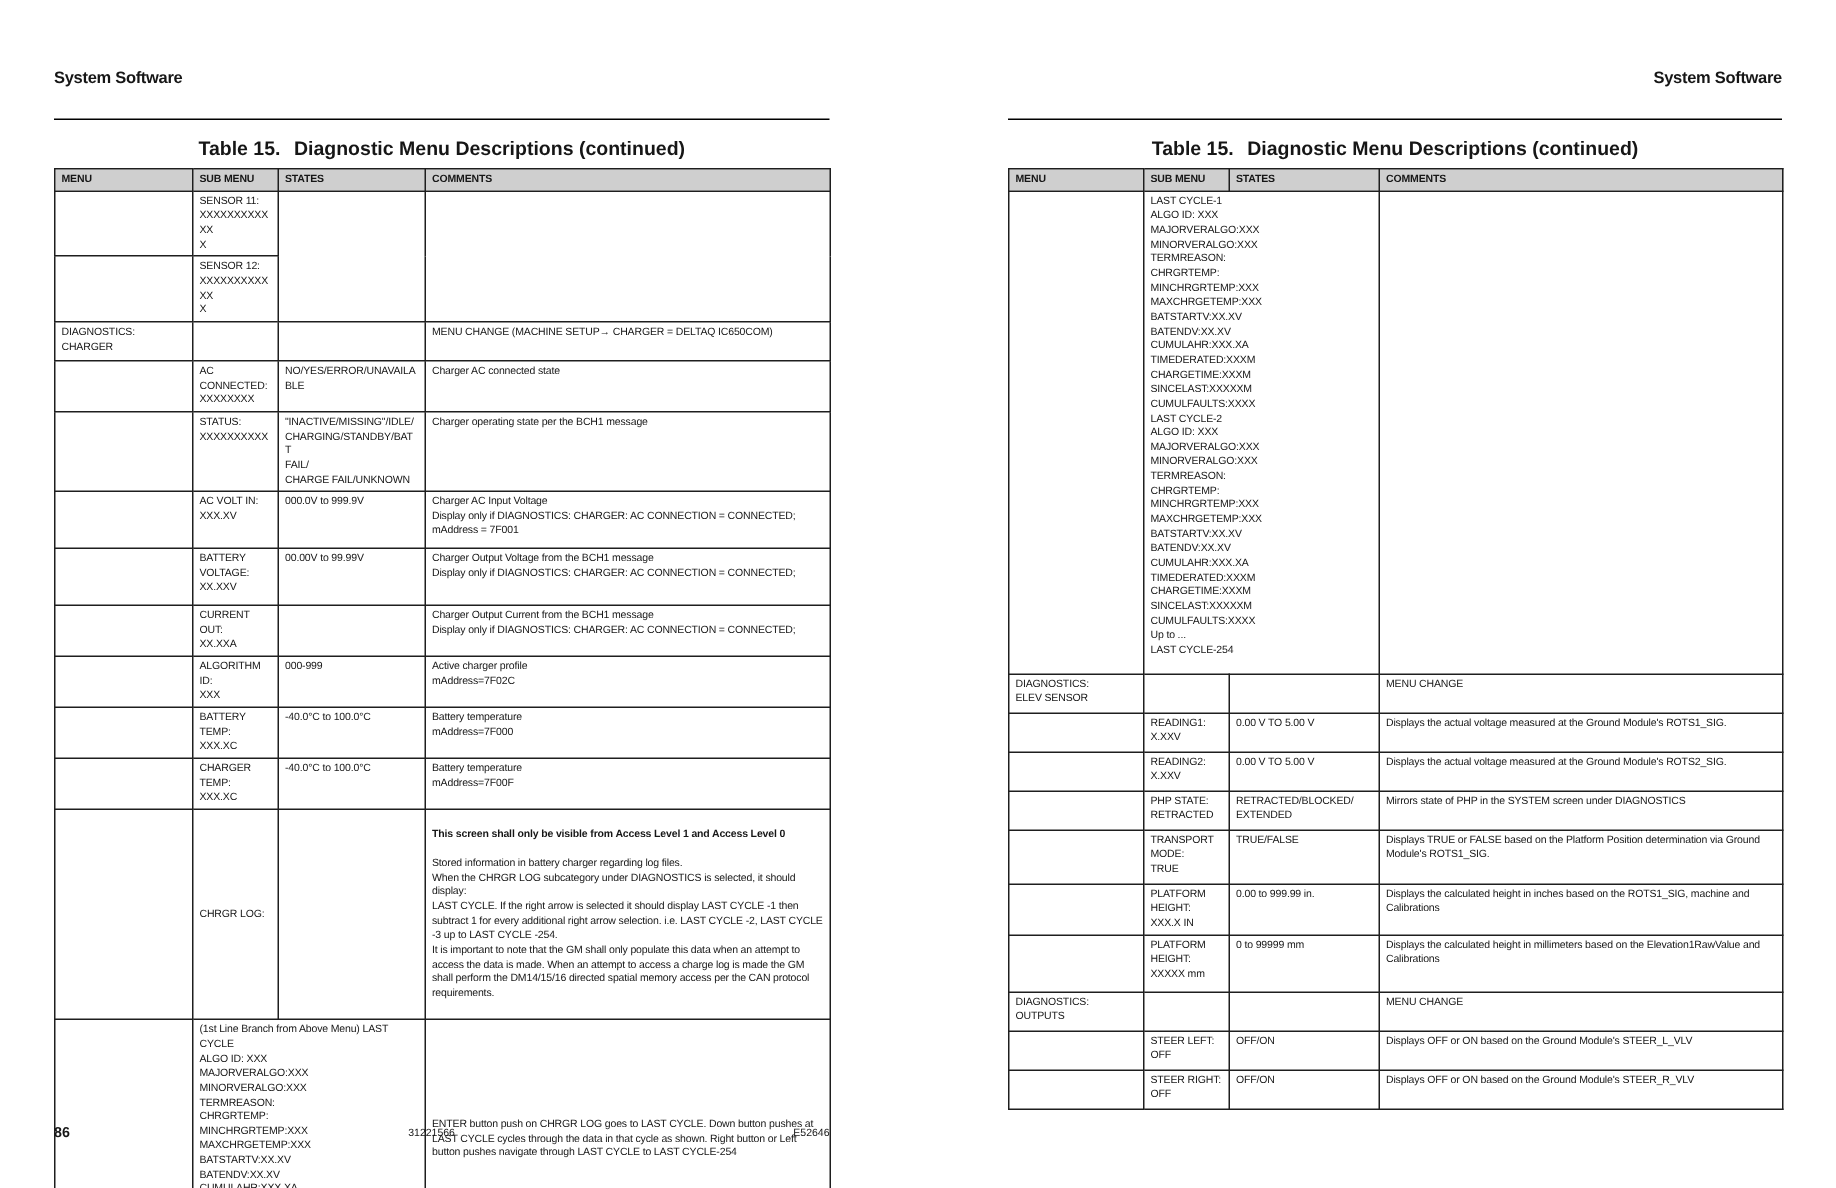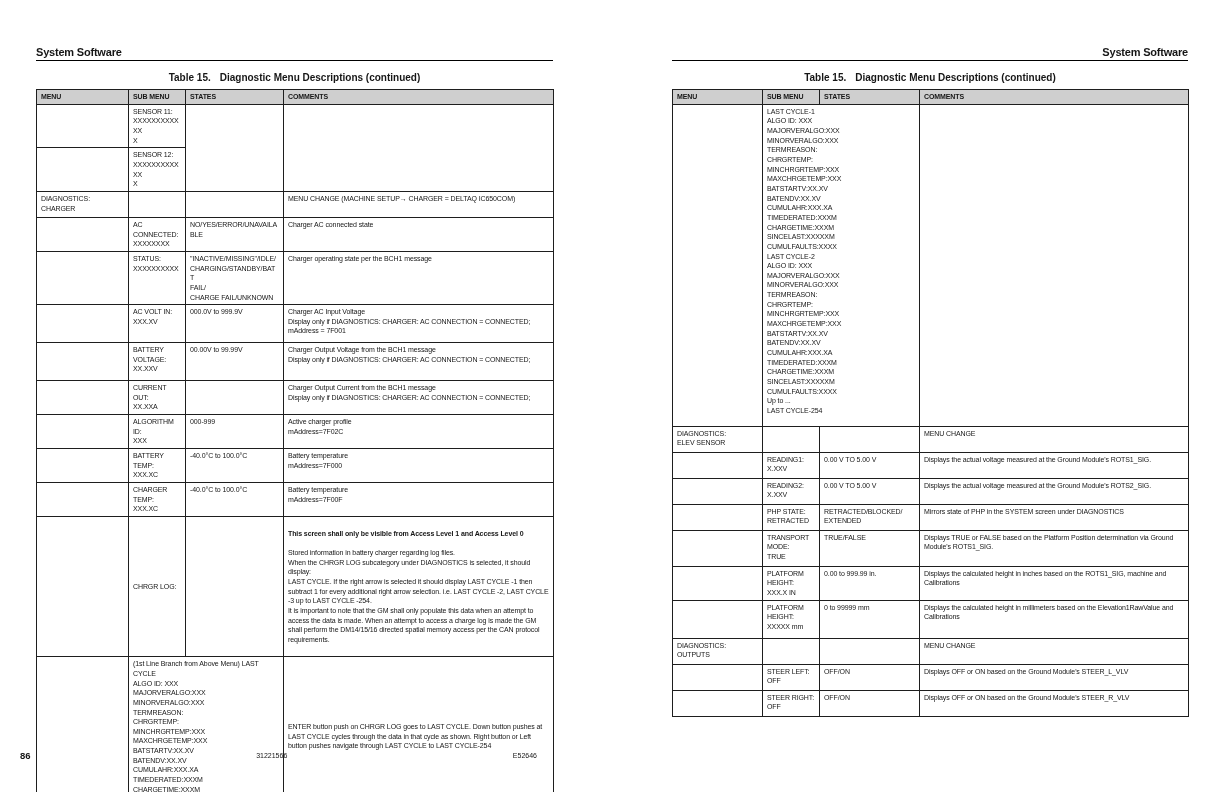--- a/index.html
+++ b/index.html
@@ -11,26 +11,26 @@
     color: #161616;
   }
   .canvas { position: relative; width: 1224px; height: 792px; background: #fff; overflow: hidden; }
 
   .page { position: absolute; top: 46px; }
   .page-l { left: 36px;  width: 517px; }
   .page-r { left: 672px; width: 516px; }
 
   .page-header {
     font-size: 11px; font-weight: bold; letter-spacing: -0.2px;
-    padding-bottom: 2px; border-bottom: 1.6px solid #000;
+    padding-bottom: 21px; border-bottom: 1.6px solid #000;
   }
   .hdr-left  { text-align: left; }
   .hdr-right { text-align: right; }
 
-  .caption { text-align: center; font-weight: bold; font-size: 10px; margin-top: 11px; margin-bottom: 6px; }
+  .caption { text-align: center; font-weight: bold; font-size: 13px; margin-top: 11px; margin-bottom: 6px; }
   .cap-label { margin-right: 9px; }
 
   table {
     border-collapse: collapse; width: 100%; table-layout: fixed;
     font-size: 7px; line-height: 1.38; letter-spacing: -0.1px;
   }
   th {
     background: #cfcfcf; border: 1px solid #1e1e1e;
     text-align: left; font-weight: bold; font-size: 7px;
     padding: 2px 4px; height: 14px;
@@ -40,21 +40,21 @@
     padding: 2px 4px; white-space: pre-line; word-wrap: break-word;
     overflow: hidden;
   }
   .vmid { vertical-align: middle; }
   .bold { font-weight: bold; }
 
   .footer {
     position: absolute; top: 750px; font-size: 7px;
     display: flex; justify-content: space-between; align-items: center;
   }
-  .footer-l { left: 20px;  width: 517px; }
+  .footer-l { left: 36px;  width: 517px; }
   .footer-r { left: 672px; width: 516px; }
   .pagenum { font-size: 9.5px; font-weight: bold; }
 </style>
 </head>
 <body>
 
 <div class="canvas">
 
   <div class="page page-l">
     <div class="page-header hdr-left">System Software</div>

